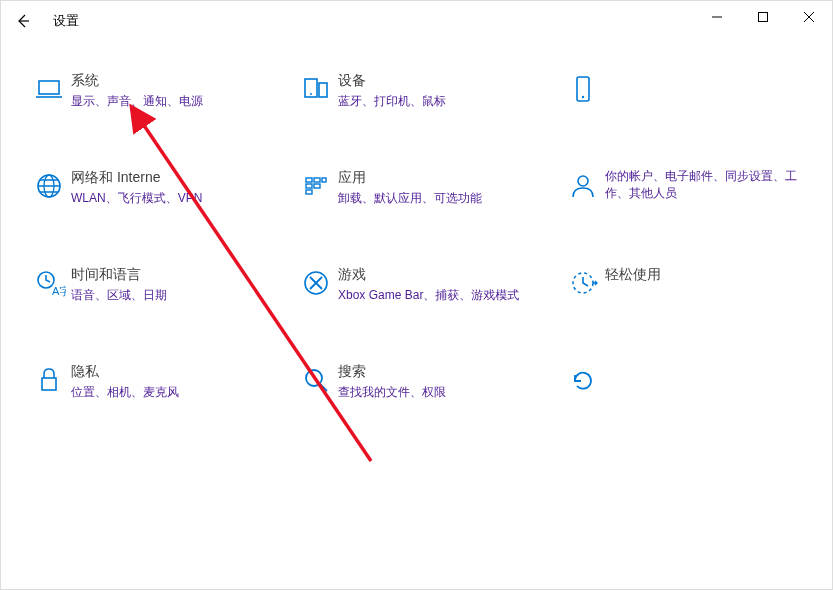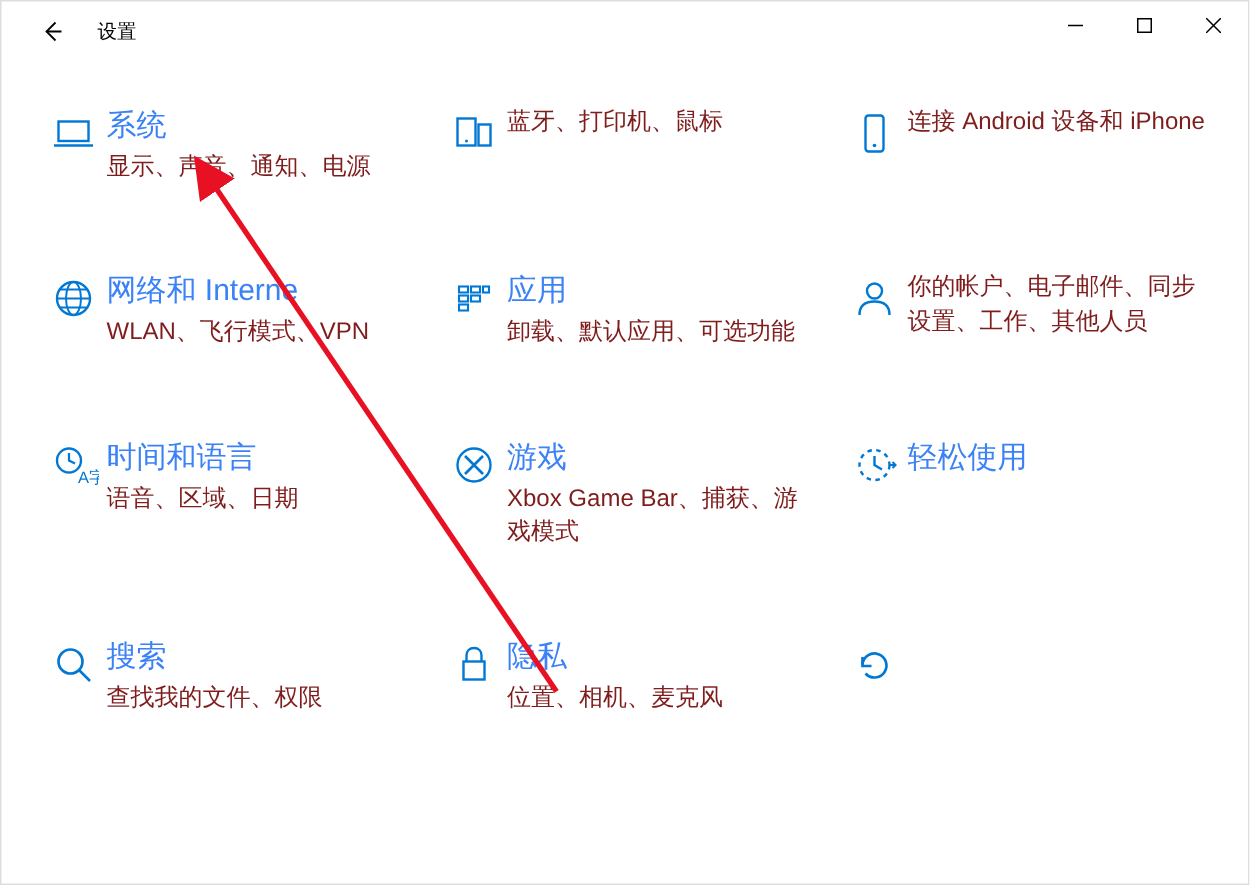--- a/index.html
+++ b/index.html
@@ -15,21 +15,21 @@
   width: 833px;
   height: 590px;
   background: #fff;
   border: 1px solid #ddd;
   position: relative;
 }
 .titlebar {
   height: 40px;
   display: flex;
   align-items: center;
-  padding: 0 16px;
+  padding: 0 4px;
 }
 .back-btn {
   width: 36px;
   height: 36px;
   display: flex;
   align-items: center;
   justify-content: center;
   margin-right: 12px;
   cursor: pointer;
 }
@@ -70,28 +70,28 @@
   flex-shrink: 0;
   display: flex;
   align-items: center;
   justify-content: center;
 }
 .cat-text {
   flex: 1;
   padding-top: 0px;
 }
 .cat-title {
-  font-size: 20px;
-  color: #3b82f6;
+  font-size: 14px;
+  color: #404040;
   margin-bottom: 4px;
   line-height: 1.3;
 }
 .cat-desc {
-  font-size: 16px;
-  color: #7f1d1d;
+  font-size: 12px;
+  color: #4c1d95;
   line-height: 1.4;
 }
 .arrow-overlay {
   position: absolute;
   pointer-events: none;
   left: 0;
   top: 0;
 }
 </style>
 </head>
@@ -140,32 +140,32 @@
       </div>
       <div class="category">
     <div class="cat-icon">
           <svg width="34" height="34" viewBox="0 0 34 34">
             <rect x="6" y="7" width="12" height="18" stroke="#0078D4" stroke-width="1.6" fill="none"></rect>
             <rect x="20" y="11" width="8" height="14" stroke="#0078D4" stroke-width="1.6" fill="none"></rect>
             <circle cx="12" cy="22" r="1" fill="#0078D4"></circle>
           </svg>
         </div>
     <div class="cat-text">
+      <div class="cat-title">设备</div>
       <div class="cat-desc">蓝牙、打印机、鼠标</div>
     </div>
       </div>
       <div class="category">
     <div class="cat-icon">
           <svg width="34" height="34" viewBox="0 0 34 34">
             <rect x="11" y="5" width="12" height="24" rx="2" stroke="#0078D4" stroke-width="1.6" fill="none"></rect>
             <circle cx="17" cy="25" r="1.2" fill="#0078D4"></circle>
           </svg>
         </div>
     <div class="cat-text">
-      <div class="cat-desc">连接 Android 设备和 iPhone</div>
     </div>
       </div>
       <div class="category">
     <div class="cat-icon">
           <svg width="34" height="34" viewBox="0 0 34 34">
             <circle cx="17" cy="17" r="11" stroke="#0078D4" stroke-width="1.6" fill="none"></circle>
             <ellipse cx="17" cy="17" rx="5" ry="11" stroke="#0078D4" stroke-width="1.3" fill="none"></ellipse>
             <path d="M6 17 H28 M8 11 H26 M8 23 H26" stroke="#0078D4" stroke-width="1.3"></path>
           </svg>
         </div>
@@ -234,39 +234,39 @@
             <path d="M27 17 L31 17 M29 15 L31 17 L29 19" stroke="#0078D4" stroke-width="1.4" fill="none"></path>
           </svg>
         </div>
     <div class="cat-text">
       <div class="cat-title">轻松使用</div>
     </div>
       </div>
       <div class="category">
     <div class="cat-icon">
           <svg width="34" height="34" viewBox="0 0 34 34">
+            <rect x="10" y="15" width="14" height="12" stroke="#0078D4" stroke-width="1.6" fill="none"></rect>
+            <path d="M12 15 V11 C12 8 14 6 17 6 C20 6 22 8 22 11 V15" stroke="#0078D4" stroke-width="1.6" fill="none"></path>
+          </svg>
+        </div>
+    <div class="cat-text">
+      <div class="cat-title">隐私</div>
+      <div class="cat-desc">位置、相机、麦克风</div>
+    </div>
+      </div>
+      <div class="category">
+    <div class="cat-icon">
+          <svg width="34" height="34" viewBox="0 0 34 34">
             <circle cx="15" cy="15" r="8" stroke="#0078D4" stroke-width="1.8" fill="none"></circle>
             <path d="M21 21 L28 28" stroke="#0078D4" stroke-width="1.8"></path>
           </svg>
         </div>
     <div class="cat-text">
       <div class="cat-title">搜索</div>
       <div class="cat-desc">查找我的文件、权限</div>
-    </div>
-      </div>
-      <div class="category">
-    <div class="cat-icon">
-          <svg width="34" height="34" viewBox="0 0 34 34">
-            <rect x="10" y="15" width="14" height="12" stroke="#0078D4" stroke-width="1.6" fill="none"></rect>
-            <path d="M12 15 V11 C12 8 14 6 17 6 C20 6 22 8 22 11 V15" stroke="#0078D4" stroke-width="1.6" fill="none"></path>
-          </svg>
-        </div>
-    <div class="cat-text">
-      <div class="cat-title">隐私</div>
-      <div class="cat-desc">位置、相机、麦克风</div>
     </div>
       </div>
       <div class="category">
     <div class="cat-icon">
           <svg width="34" height="34" viewBox="0 0 34 34">
             <path d="M9 17 A8 8 0 1 1 11 23" stroke="#0078D4" stroke-width="1.8" fill="none"></path>
             <path d="M9 12 L9 18 L15 18" stroke="#0078D4" stroke-width="1.8" fill="none"></path>
           </svg>
         </div>
       </div>

